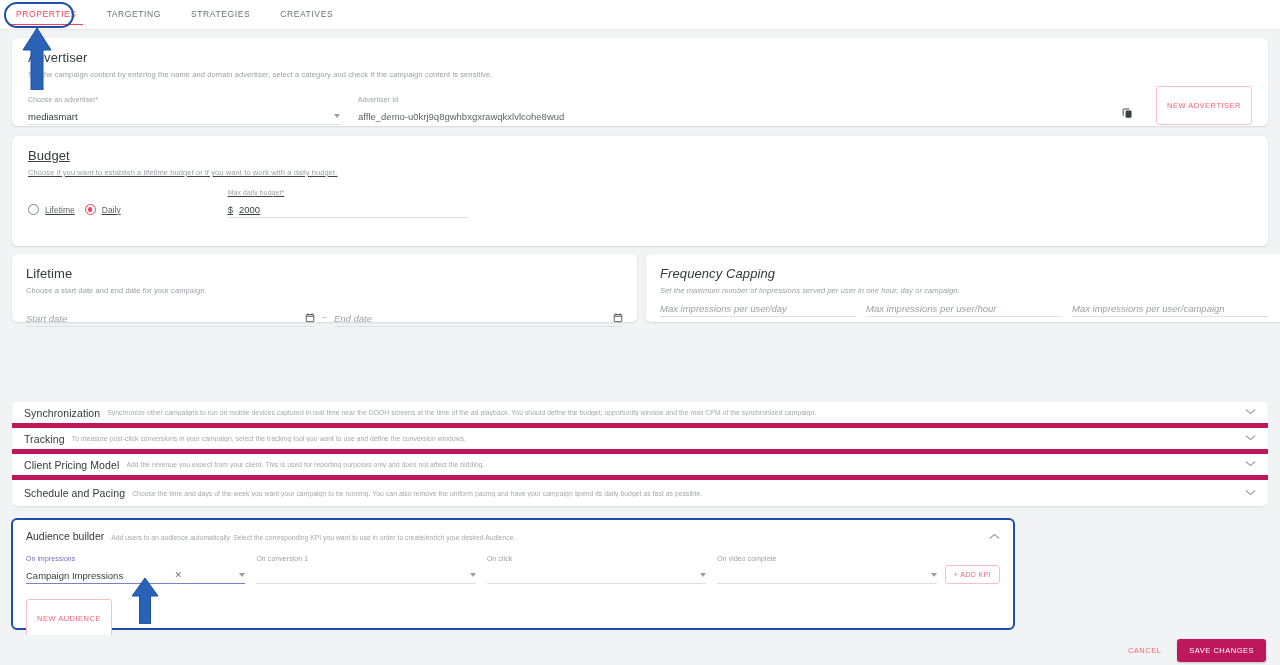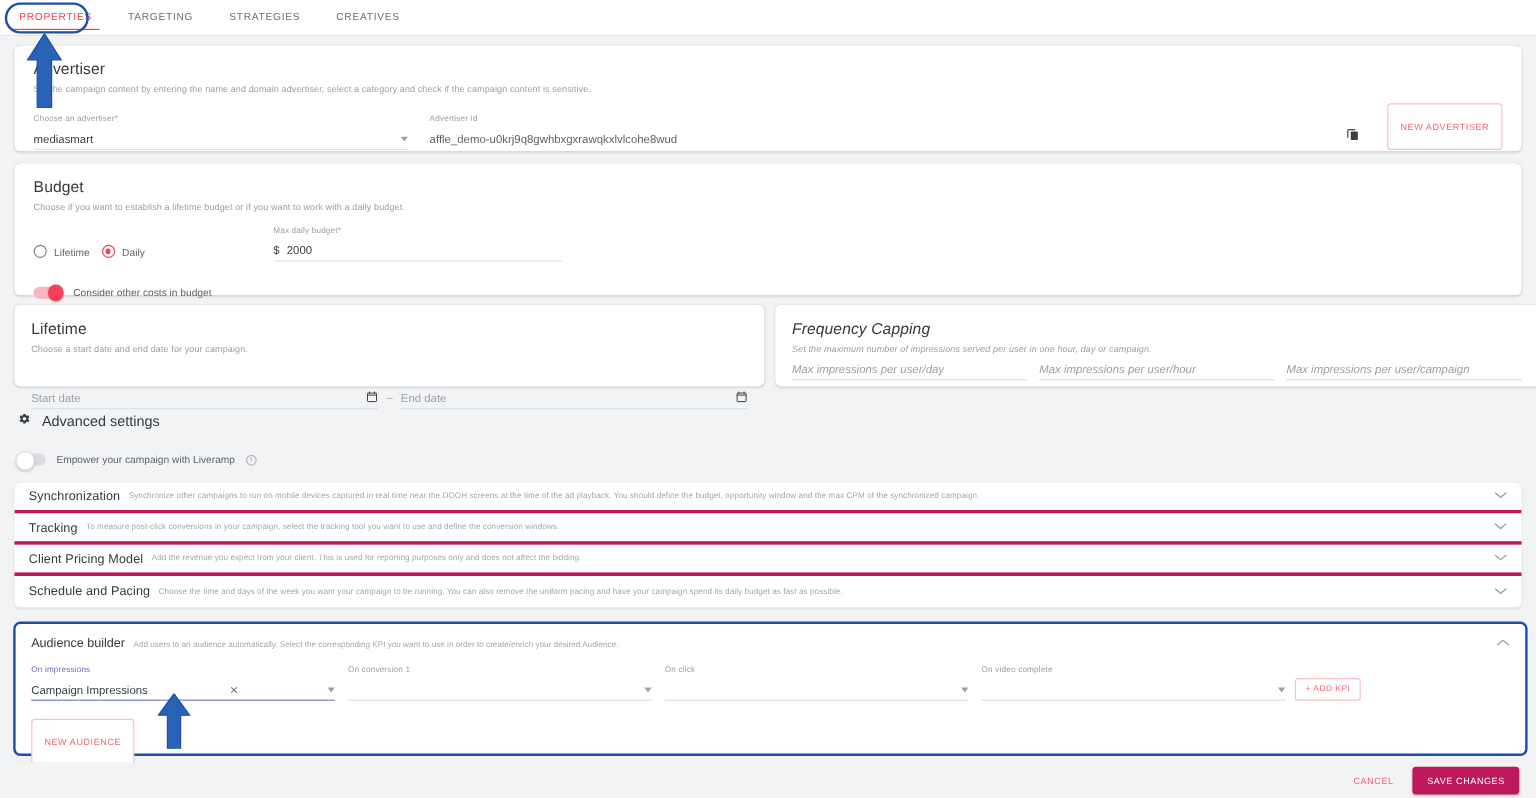--- a/index.html
+++ b/index.html
@@ -67,21 +67,21 @@
   .adv-id-val { font-size: 9.5px; color: #5f6368; height: 17px; display: flex; align-items: center; }
   .copy-ic { margin-left: auto; margin-bottom: 2px; }
   .btn-outline {
     border: 1px solid #f7c0c8; color: #f4647a; background: #fff;
     font-size: 7.5px; letter-spacing: .5px; border-radius: 3px;
     padding: 14px 10px; cursor: pointer; white-space: nowrap;
   }
   .adv-new { margin-left: 22px; margin-bottom: 0px; }
 
   
-  #budget-card { position: absolute; left: 12px; top: 136px; width: 1256px; height: 110px; padding: 12px 16px; }
+  #budget-card { position: absolute; left: 12px; top: 136px; width: 1256px; height: 110px; padding: 12px 16px; text-decoration: underline; }
   .budget-row { display: flex; align-items: flex-end; margin-top: 12px; }
   .radios { display: flex; align-items: center; gap: 10px; height: 17px; }
   .radio { display: flex; align-items: center; gap: 6px; cursor: pointer; }
   .rc { width: 11px; height: 11px; border-radius: 50%; border: 1.3px solid #80868b; position: relative; }
   .rc.on { border-color: #f4405a; }
   .rc.on::after {
     content: ""; position: absolute; left: 2.3px; top: 2.3px;
     width: 4.4px; height: 4.4px; border-radius: 50%; background: #f4405a;
   }
   .rl { font-size: 8.5px; color: #5f6368; }
@@ -94,53 +94,53 @@
     width: 13.5px; height: 13.5px; border-radius: 50%; background: #f4405a;
     box-shadow: 0 1px 2px rgba(0,0,0,.22);
   }
   .tg.off { background: #dadce0; }
   .tg.off::after { left: -1px; right: auto; background: #fff; border: 1px solid #e2e4e7; }
   .tg-lbl { font-size: 8.5px; color: #5f6368; }
 
   
   #lifetime-card { position: absolute; left: 12px; top: 254px; width: 625px; height: 68px; padding: 12px 14px; }
   #frequency-card { position: absolute; left: 646px; top: 254px; width: 732px; height: 68px; padding: 12px 14px; font-style: italic; }
-  .date-row { display: flex; align-items: center; margin-top: 29px; }
+  .date-row { display: flex; align-items: center; margin-top: 15px; font-style: italic; }
   .date-fld { width: 294px; }
   .dash { font-size: 9px; color: #9aa0a6; margin: 0 7px 4px 7px; }
   .freq-row { display: flex; margin-top: 5px; gap: 10px; }
   .freq-fld { width: 196px; }
 
   
   #advanced-settings { position: absolute; left: 14px; top: 342px; }
   .adv-head { display: flex; align-items: center; gap: 9px; }
   .adv-head-t { font-size: 12px; color: #35393d; }
   .liveramp-row { display: flex; align-items: center; gap: 9px; margin-top: 18px; }
   .info-ic { width: 9px; height: 9px; border-radius: 50%; border: 1px solid #b0b4b8;
              font-size: 6.5px; color: #9aa0a6; display: flex; align-items: center;
              justify-content: center; line-height: 1; }
 
   
   #accordion-list { position: absolute; left: 12px; top: 402px; width: 1256px; }
   .acc {
     background: #fff; height: 26px; display: flex; align-items: center;
-    padding: 0 12px; border-bottom: 3px solid #be185d;
+    padding: 0 12px; border-bottom: 5px solid #be185d;
     box-shadow: 0 1px 2px rgba(60,64,67,.10);
     cursor: pointer;
   }
   .acc:first-child { border-radius: 5px 5px 0 0; }
   .acc:last-child { border-radius: 0 0 5px 5px; border-bottom: none; }
   .acc-t { font-size: 10.5px; color: #35393d; letter-spacing: .1px; white-space: nowrap; }
   .acc-d { font-size: 6.8px; color: #a3a8ad; margin-left: 7px; letter-spacing: .05px;
            overflow: hidden; white-space: nowrap; }
   .chev { margin-left: auto; flex: none; color: #9aa0a6; font-size: 9px; line-height: 1; }
 
   
   #audience-builder {
-    position: absolute; left: 11px; top: 518px; width: 1262px; height: 112px;
+    position: absolute; left: 11px; top: 518px; width: 1004px; height: 112px;
     background: #fff; border: 2px solid #1c4fa8; border-radius: 6px;
     padding: 10px 13px;
   }
   .ab-head { display: flex; align-items: baseline; }
   .ab-t { font-size: 10.5px; color: #35393d; }
   .ab-d { font-size: 6.8px; color: #a3a8ad; margin-left: 7px; }
   .ab-row { display: flex; margin-top: 13px; align-items: flex-end; }
   .kpi { width: 253px; margin-right: 11px; }
   .kpi-add { width: 253px; margin-right: 8px; }
   .btn-addkpi {
@@ -226,24 +226,20 @@
         <span class="fld-label">Max daily budget*</span>
         <div class="fld-line">
           <span style="margin-right:6px">$</span>
           <span>2000</span>
         </div>
       </div>
       <div class="fld bud-imp">
         <span class="fld-label"></span>
       </div>
     </div>
-    <div class="toggle-row">
-      <span class="tg"></span>
-      <span class="tg-lbl">Consider other costs in budget</span>
-    </div>
   </div>
 
   <div class="card" id="lifetime-card">
     <div class="card-title">Lifetime</div>
     <div class="card-sub">Choose a start date and end date for your campaign.</div>
     <div class="date-row">
       <div class="fld date-fld">
         <div class="fld-line ph">
           <span>Start date</span>
           <span style="margin-left:auto">
@@ -284,35 +280,20 @@
         </div>
       </div>
       <div class="fld freq-fld">
         <div class="fld-line ph">
           <span>Max impressions per user/campaign</span>
         </div>
       </div>
     </div>
   </div>
 
-  <div id="advanced-settings">
-    <div class="adv-head">
-      <span>
-        <svg width="12" height="12" viewBox="0 0 24 24" fill="#3c4043">
-          <path d="M19.1 12.9a7.6 7.6 0 0 0 0-1.8l2-1.5-2-3.4-2.3.9a7 7 0 0 0-1.6-.9L14.8 4h-4l-.4 2.2a7 7 0 0 0-1.6.9l-2.3-.9-2 3.4 2 1.5a7.6 7.6 0 0 0 0 1.8l-2 1.5 2 3.4 2.3-.9c.5.4 1 .7 1.6.9l.4 2.2h4l.4-2.2c.6-.2 1.1-.5 1.6-.9l2.3.9 2-3.4-2-1.5zM12.8 15a3 3 0 1 1 0-6 3 3 0 0 1 0 6z"></path>
-        </svg>
-      </span>
-      <span class="adv-head-t">Advanced settings</span>
-    </div>
-    <div class="liveramp-row">
-      <span class="tg off"></span>
-      <span class="tg-lbl">Empower your campaign with Liveramp</span>
-      <span class="info-ic">i</span>
-    </div>
-  </div>
 
   <div id="accordion-list">
     <div class="acc">
       <span class="acc-t">Synchronization</span>
       <span class="acc-d">Synchronize other campaigns to run on mobile devices captured in real time near the DOOH screens at the time of the ad playback. You should define the budget, opportunity window and the max CPM of the synchronized campaign.</span>
       <span class="chev">
         <svg width="11" height="7" viewBox="0 0 14 8" fill="none" stroke="#9aa0a6" stroke-width="1.4">
             <path d="M1 1.5l6 5 6-5"></path>
           </svg>
       </span>

